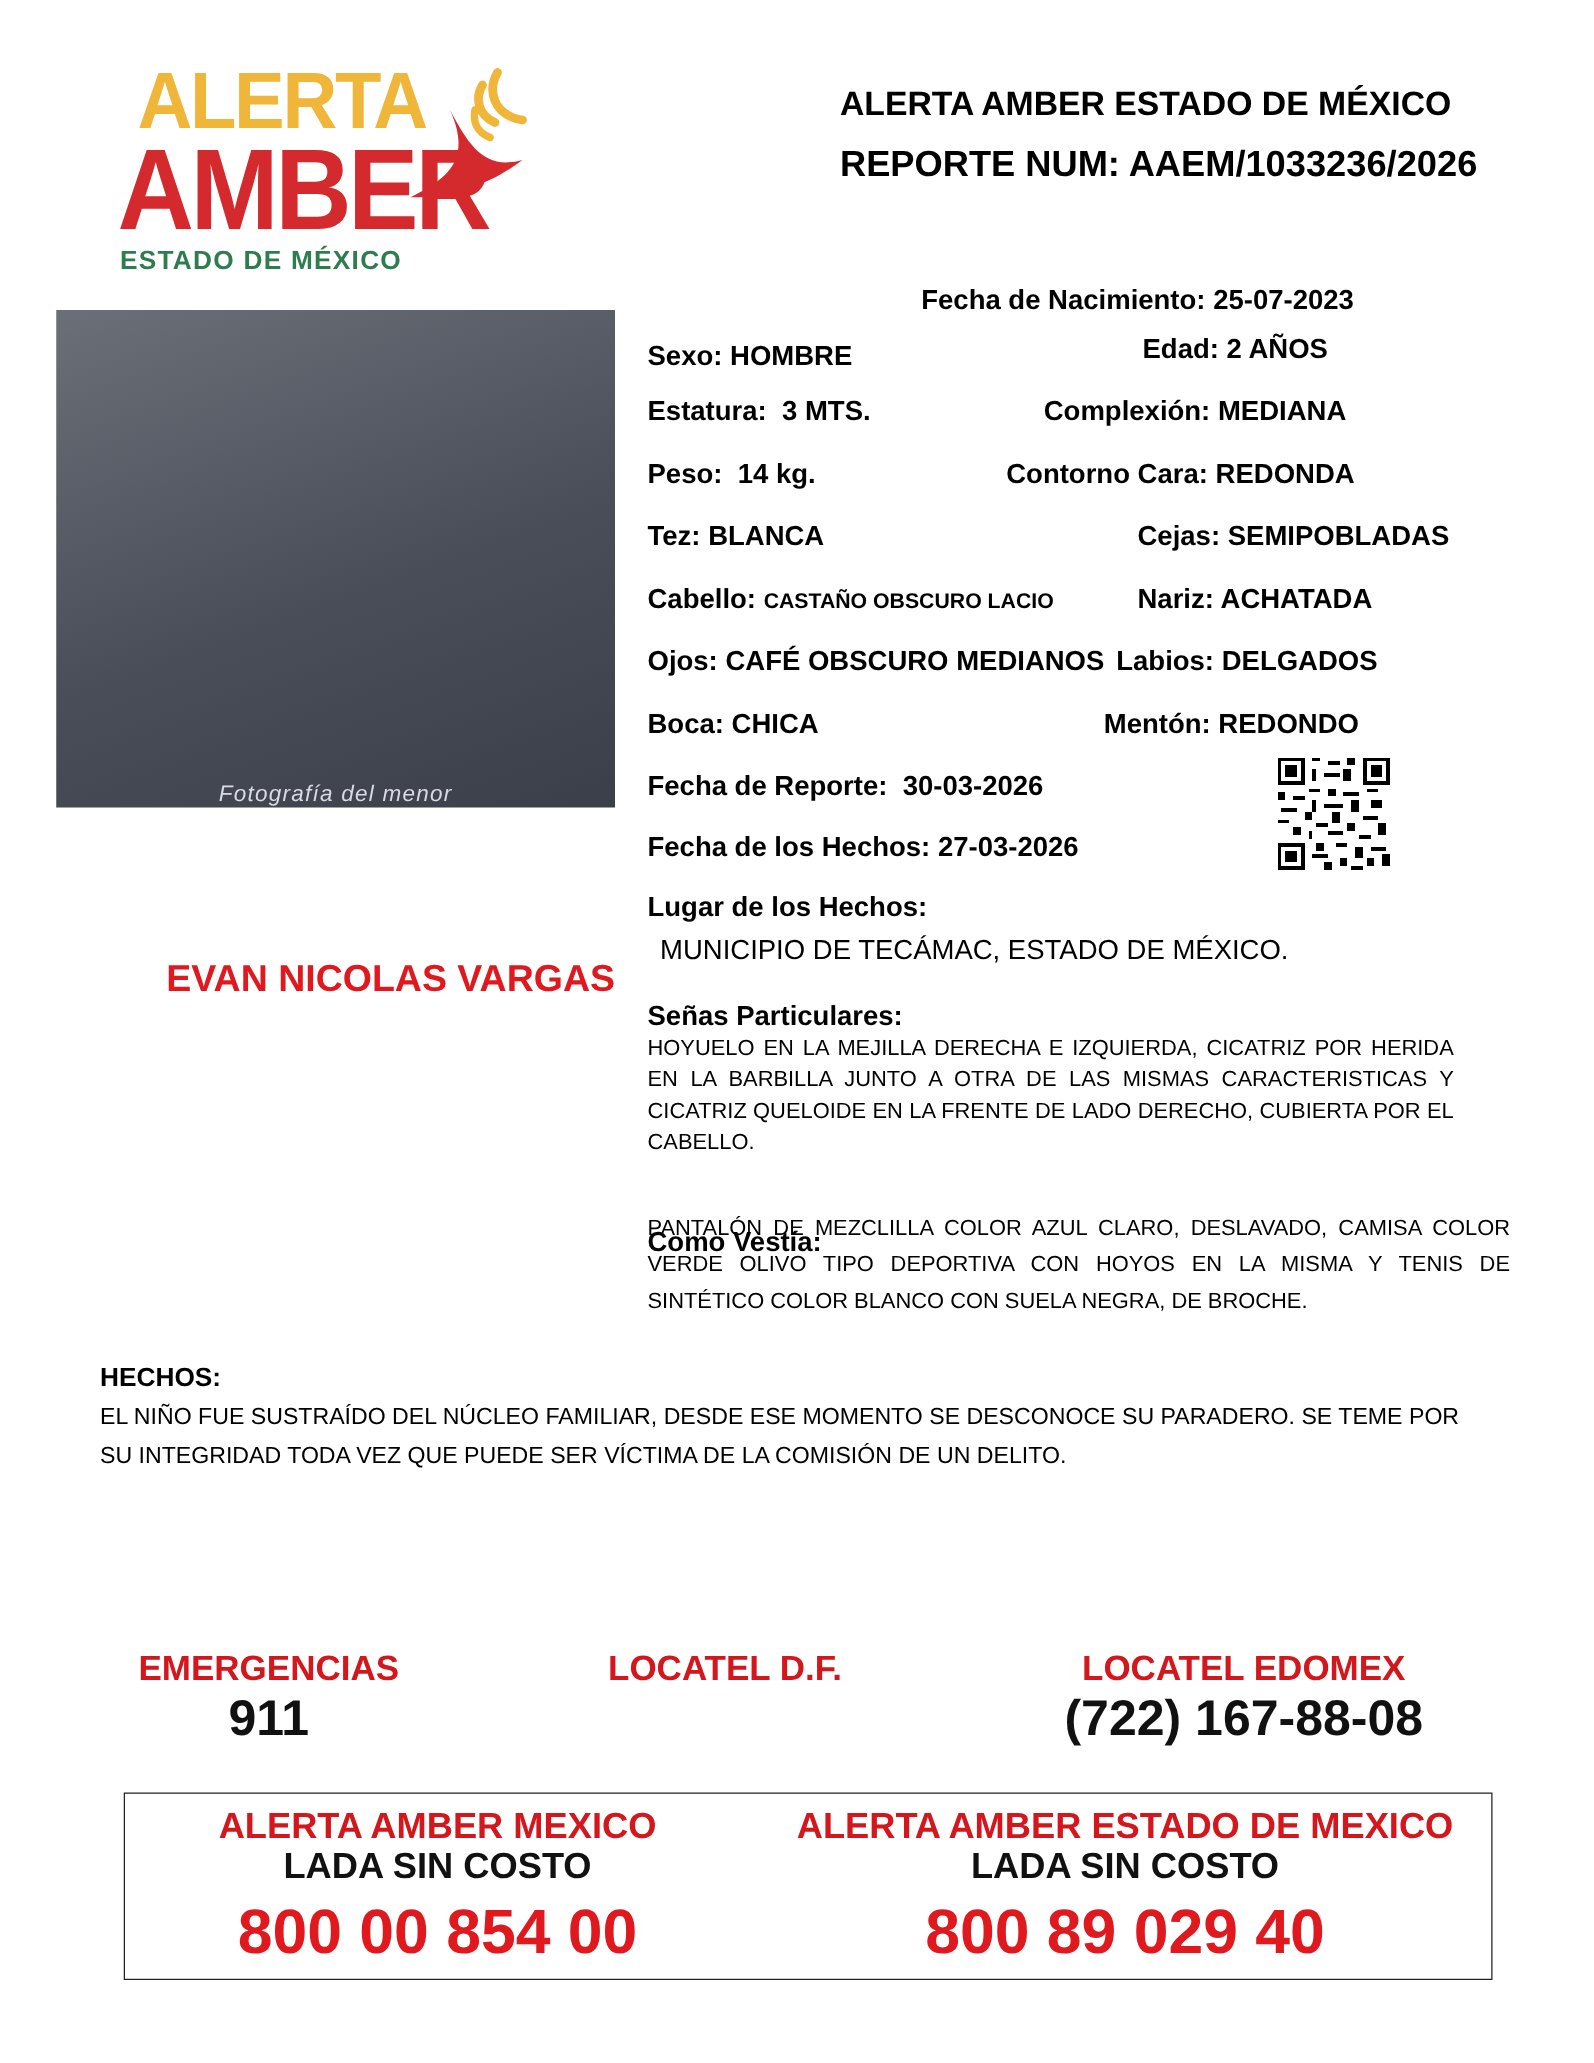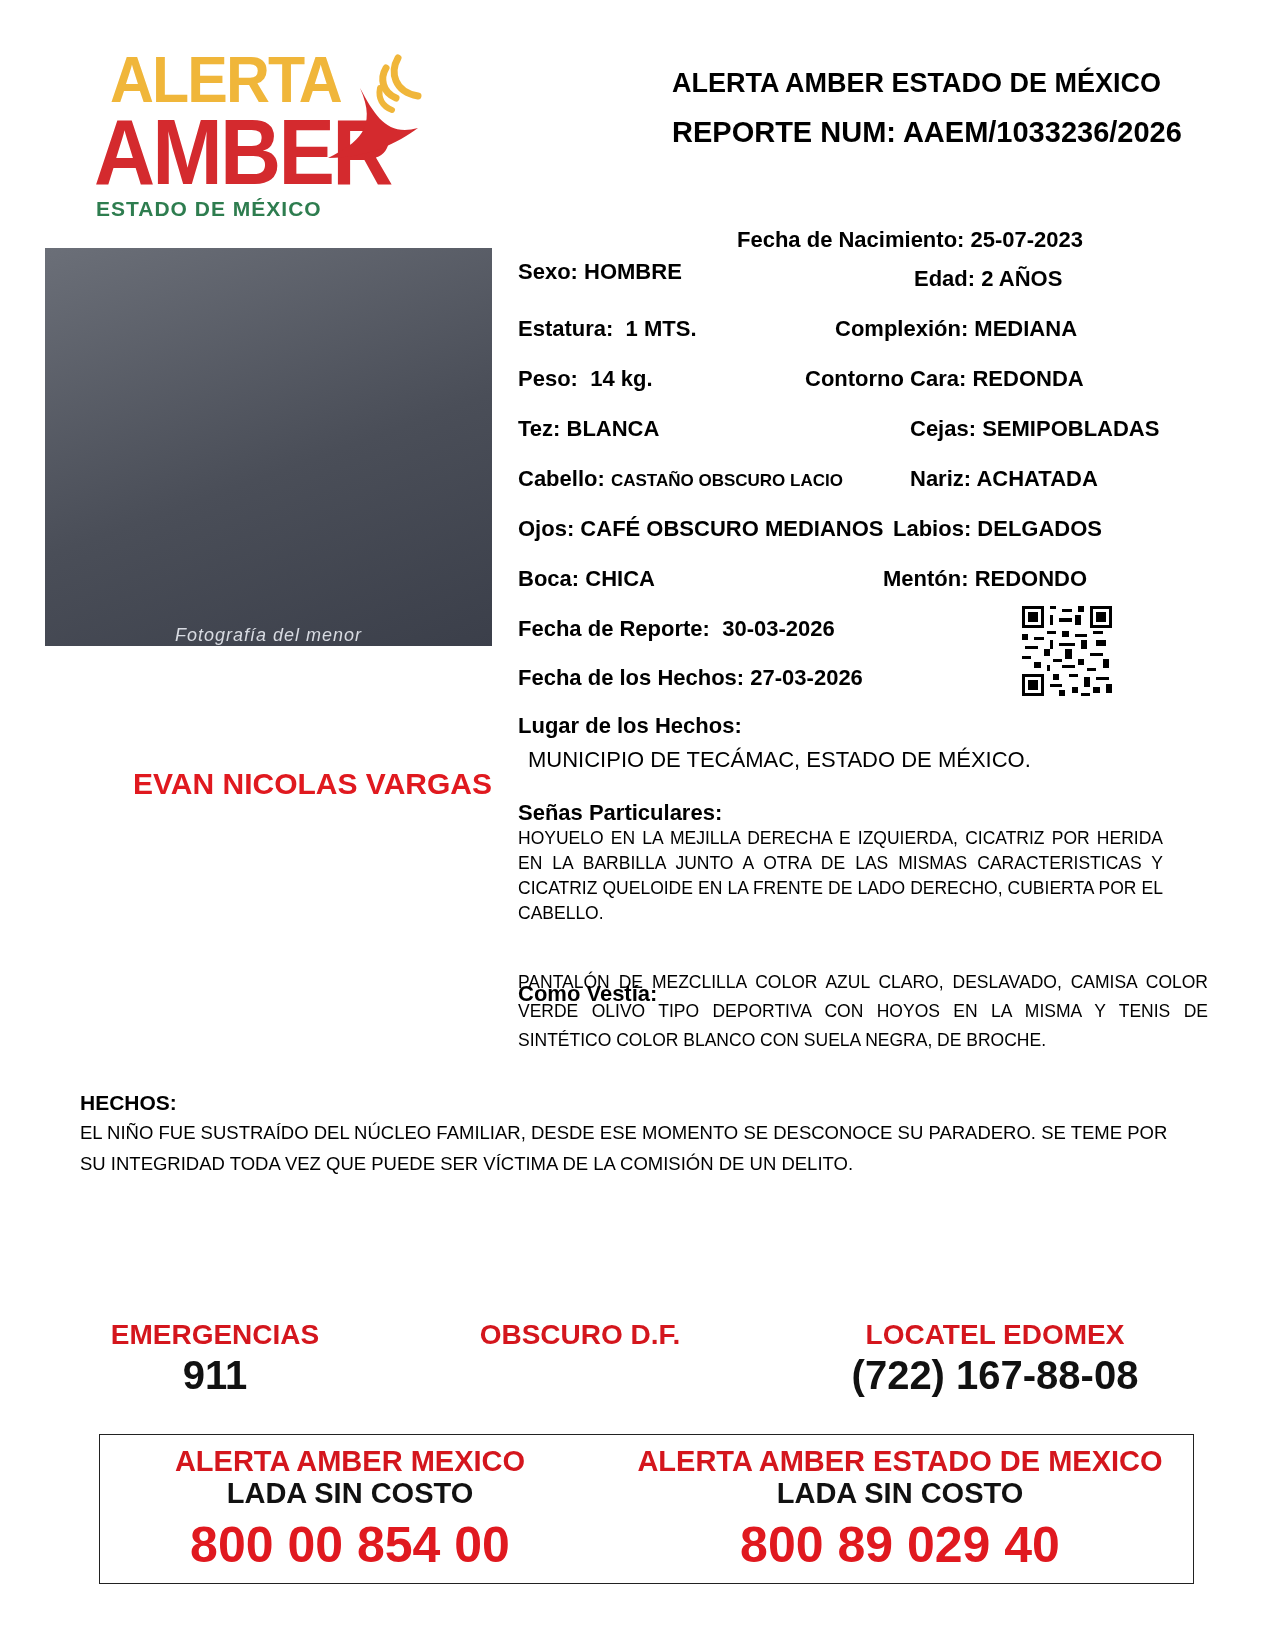--- a/index.html
+++ b/index.html
@@ -70,32 +70,32 @@
 <div class="abs photo">
   <span class="photo-label">Fotografía del menor</span>
 </div>
 <div class="abs person-name">EVAN NICOLAS VARGAS</div>
 
 <div class="abs field" style="left:737px; top:226px;">
   <span>Fecha de Nacimiento:</span>
   <span class="val">25-07-2023</span>
 </div>
 
-<div class="abs field" style="left:518px; top:258px;">
+<div class="abs field" style="left:518px; top:271px;">
   <span>Sexo:</span>
   <span class="val">HOMBRE</span>
 </div>
 <div class="abs field" style="left:914px; top:265px;">
   <span>Edad:</span>
   <span class="val">2 AÑOS</span>
 </div>
 
 <div class="abs field" style="left:518px; top:315px;">
   <span>Estatura:</span>&nbsp;
-  <span class="val">1 MTS.</span>
+  <span class="val">3 MTS.</span>
 </div>
 <div class="abs field" style="left:835px; top:315px;">
   <span>Complexión:</span>
   <span class="val">MEDIANA</span>
 </div>
 
 <div class="abs field" style="left:518px; top:365px;">
   <span>Peso:</span>&nbsp;
   <span class="val">14 kg.</span>
 </div>
@@ -212,21 +212,21 @@
 <div class="abs para" style="left:518px; top:968px; width:690px; line-height:29px;">PANTALÓN DE MEZCLILLA COLOR AZUL CLARO, DESLAVADO, CAMISA COLOR VERDE OLIVO TIPO DEPORTIVA CON HOYOS EN LA MISMA Y TENIS DE SINTÉTICO COLOR BLANCO CON SUELA NEGRA, DE BROCHE.</div>
 
 <div class="abs hechos-label">HECHOS:</div>
 <div class="abs hechos-text">EL NIÑO FUE SUSTRAÍDO DEL NÚCLEO FAMILIAR, DESDE ESE MOMENTO SE DESCONOCE SU PARADERO. SE TEME POR SU INTEGRIDAD TODA VEZ QUE PUEDE SER VÍCTIMA DE LA COMISIÓN DE UN DELITO.</div>
 
 <div class="abs contact" style="left:95px; top:1318px; width:240px;">
   <div class="contact-title">EMERGENCIAS</div>
   <div class="contact-number">911</div>
 </div>
 <div class="abs contact" style="left:430px; top:1318px; width:300px;">
-  <div class="contact-title">OBSCURO D.F.</div>
+  <div class="contact-title">LOCATEL D.F.</div>
 </div>
 <div class="abs contact" style="left:820px; top:1318px; width:350px;">
   <div class="contact-title">LOCATEL EDOMEX</div>
   <div class="contact-number">(722) 167-88-08</div>
 </div>
 
 <div class="abs tollbox">
   <div class="abs toll" style="left:50px; top:10px; width:400px;">
     <div class="toll-title">ALERTA AMBER MEXICO</div>
     <div class="toll-sub">LADA SIN COSTO</div>

